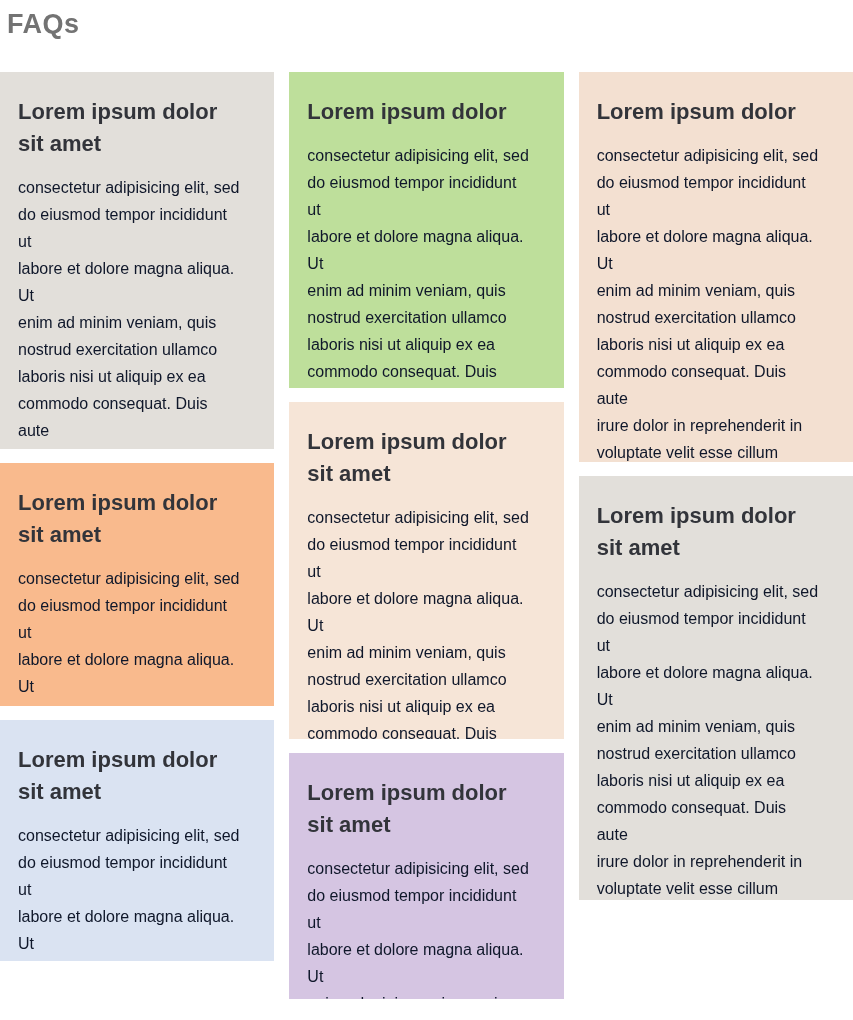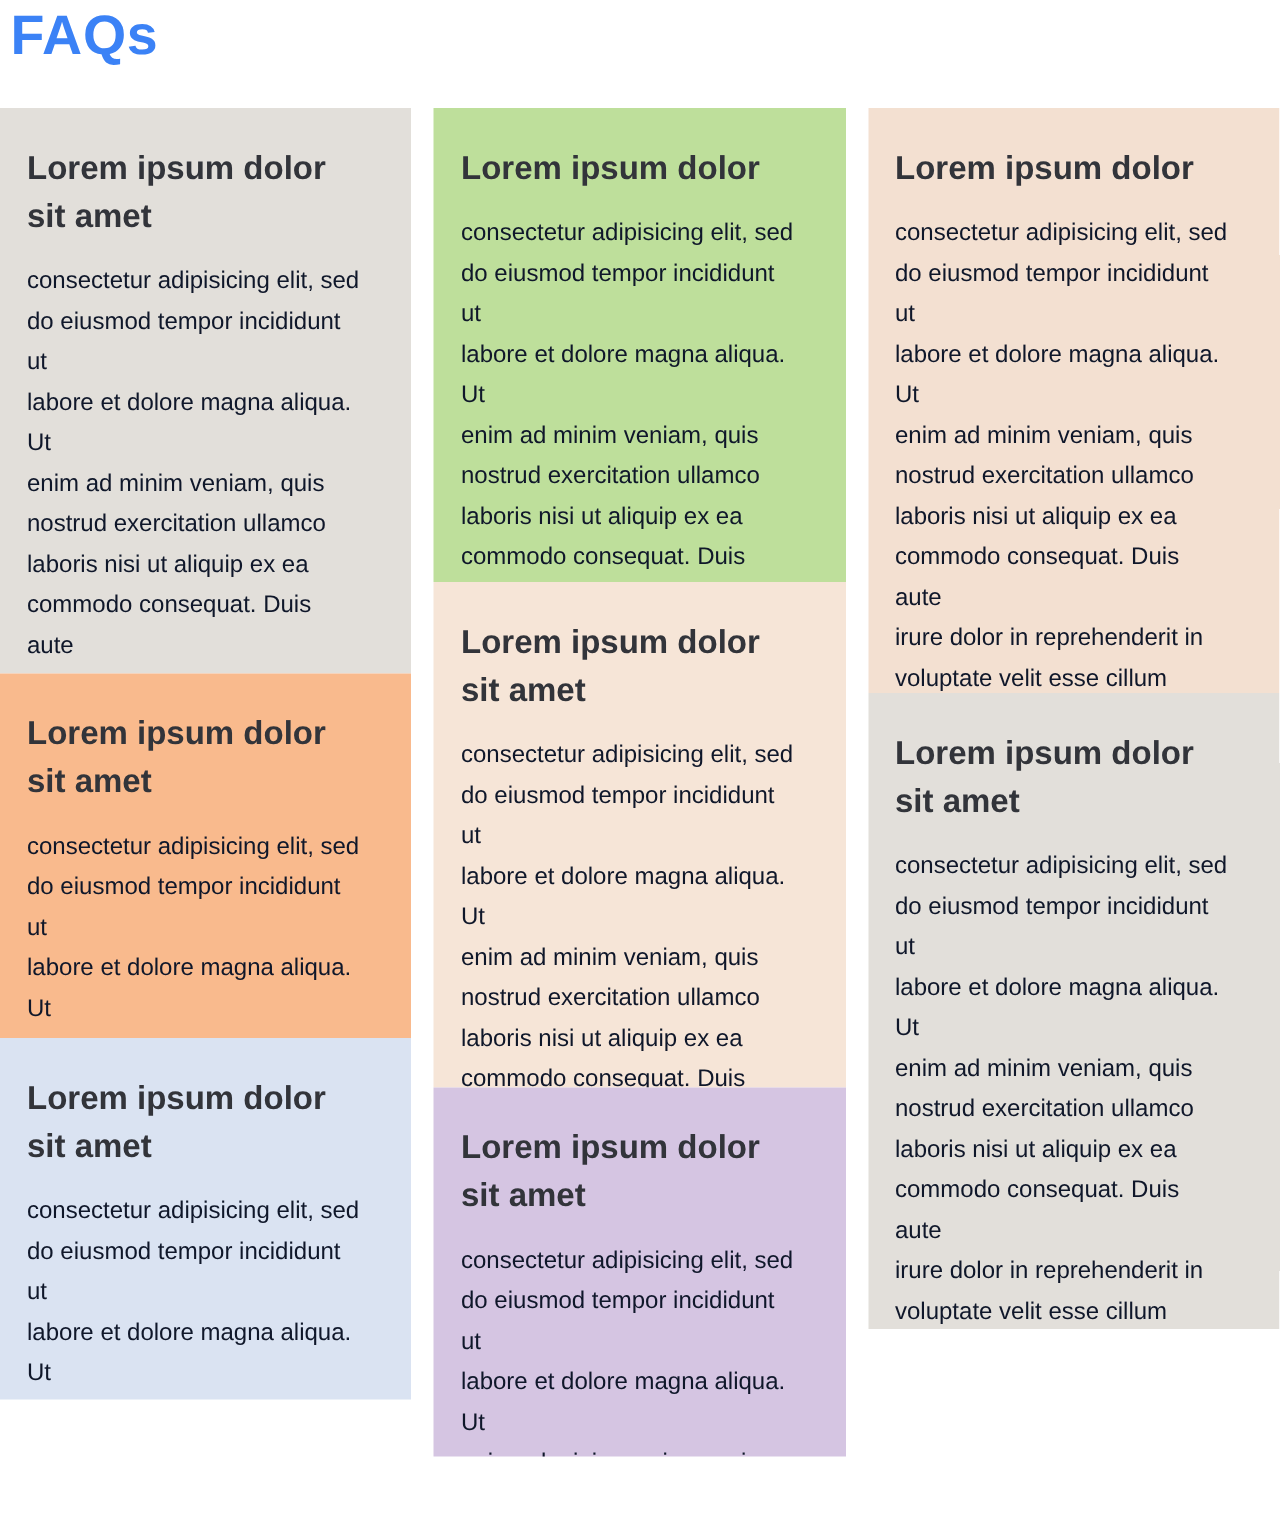--- a/index.html
+++ b/index.html
@@ -5,43 +5,43 @@
   * { box-sizing: border-box; margin: 0; padding: 0; }
   html, body {
     width: 853px;
     background: #ffffff;
     font-family: "Liberation Sans", sans-serif;
   }
   body { min-height: 1020px; }
 
   .page-title {
     margin: 4px 0 18px 7px;
-    font-size: 37px;
+    font-size: 27px;
     line-height: 40px;
     font-weight: 700;
-    color: #3b82f6;
+    color: #737373;
     letter-spacing: 0.5px;
   }
 
   .faq-grid {
     display: flex;
     gap: 15px;
     margin-top: 28px;
     width: 853px;
   }
   .faq-col {
     flex: 1 1 0;
     display: flex;
     flex-direction: column;
   }
 
   .card {
     width: 100%;
     padding: 24px 34px 0 18px;
-    margin-bottom: 0;
+    margin-bottom: 14px;
     overflow: hidden;
   }
   .card-heading {
     font-size: 22px;
     line-height: 32px;
     font-weight: 700;
     color: #32343a;
     white-space: pre-line;
   }
   .card-body {

